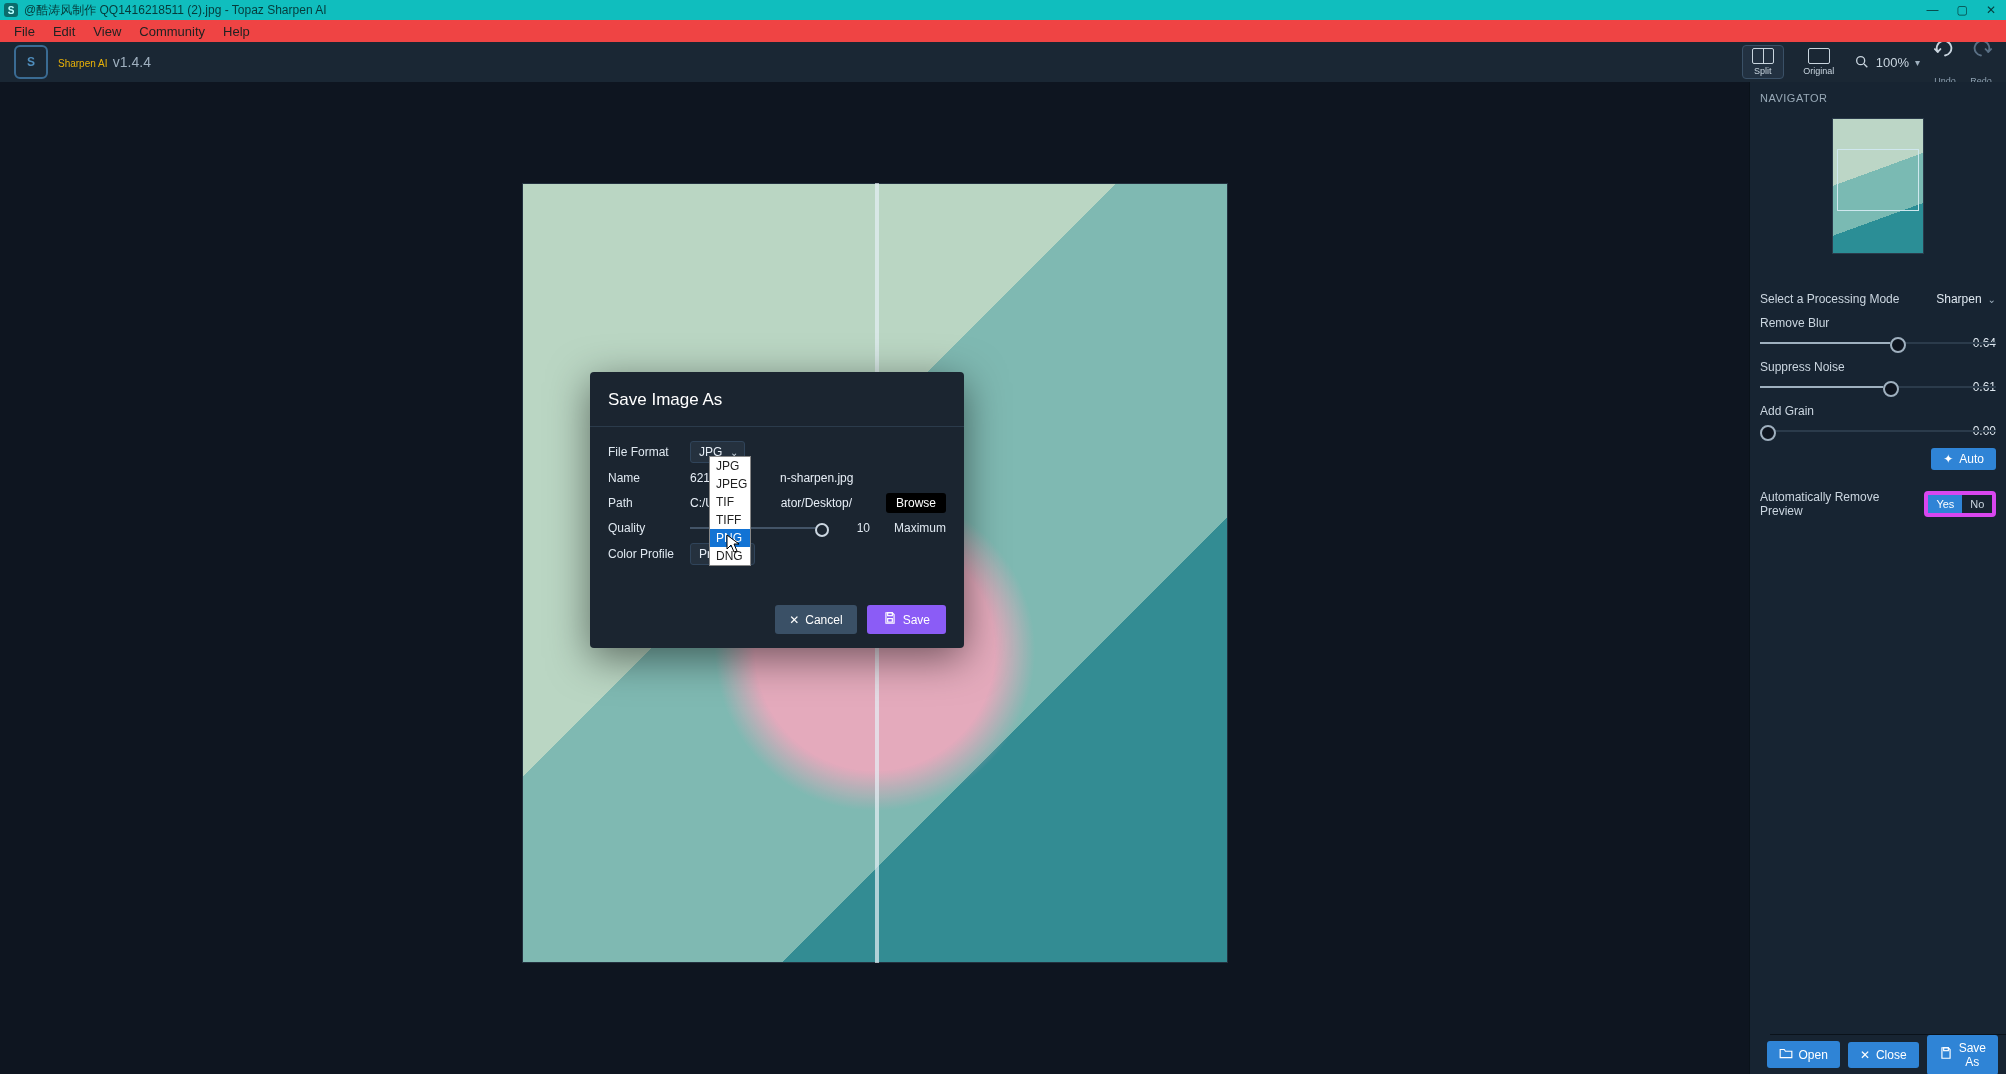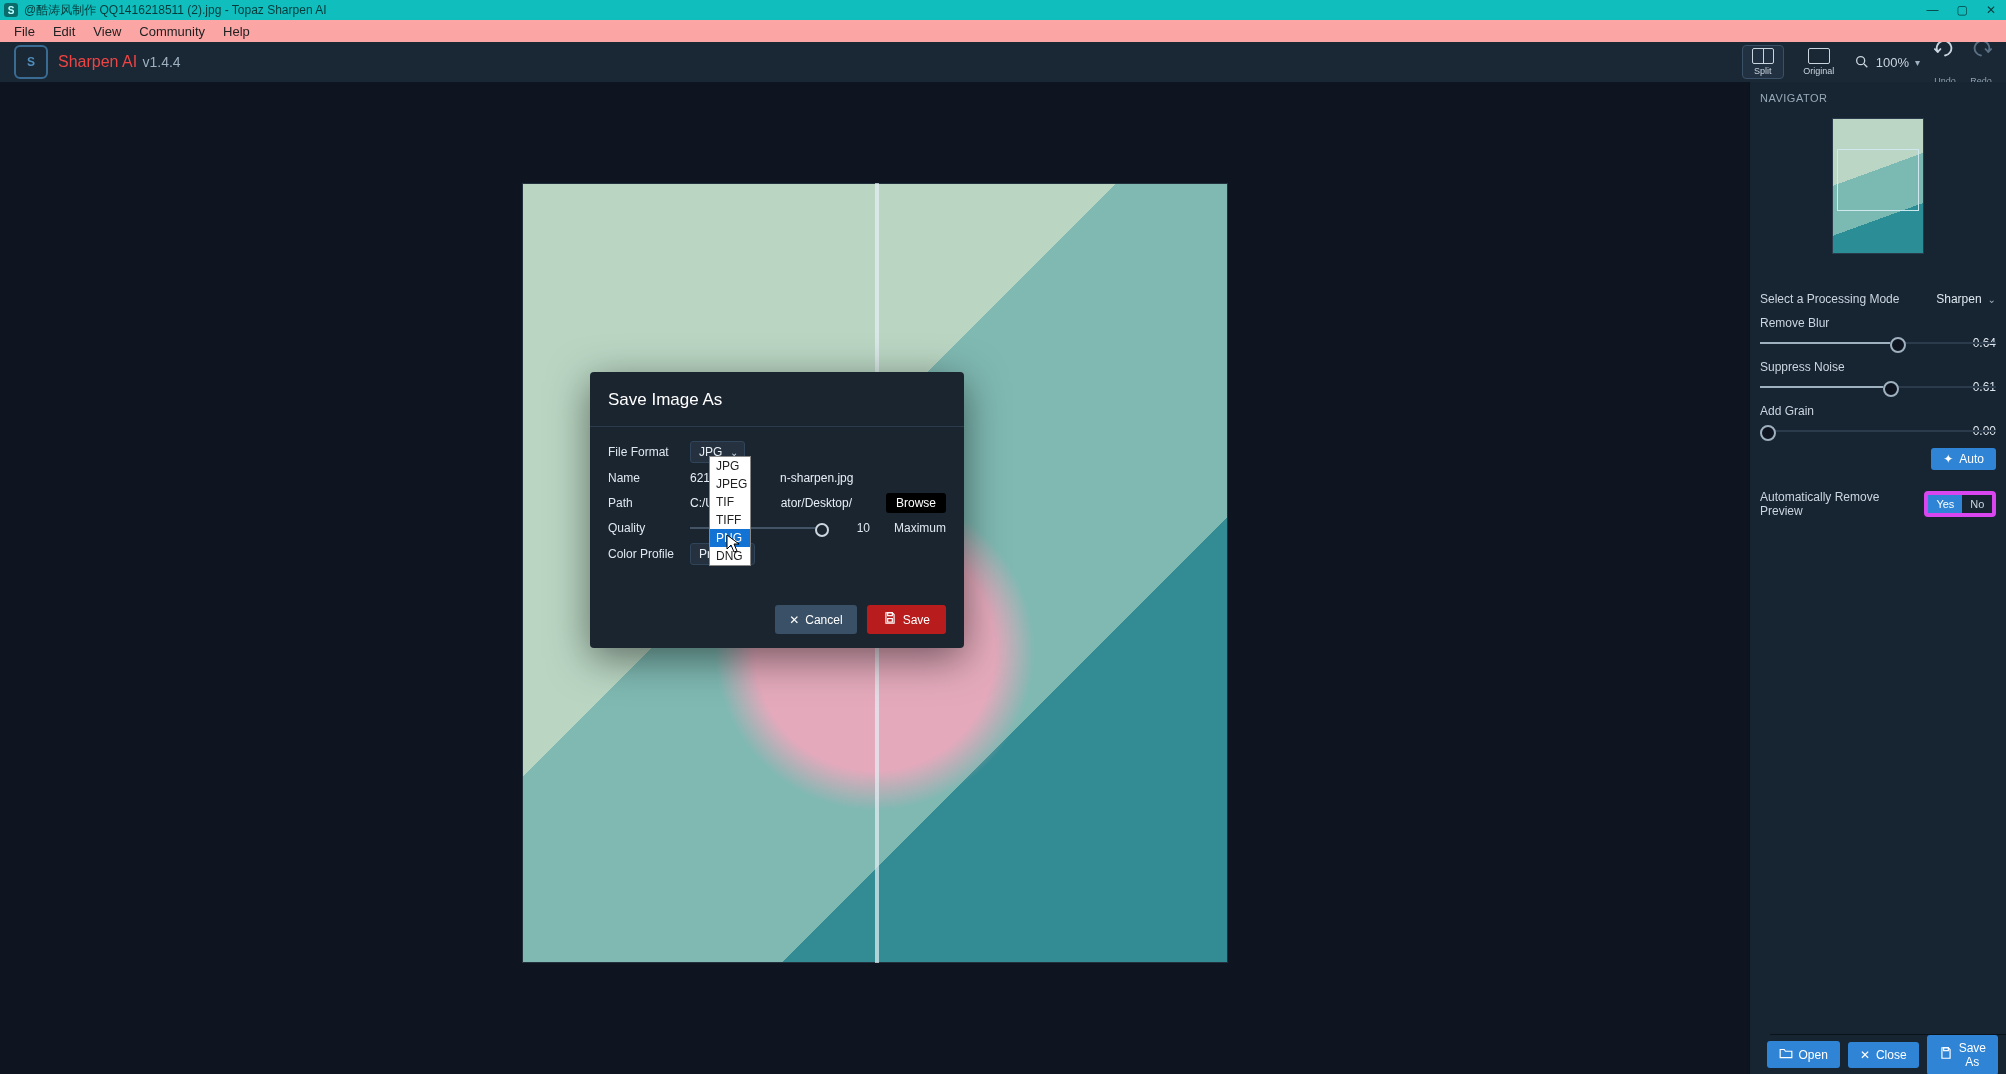--- a/index.html
+++ b/index.html
@@ -32,34 +32,34 @@
     display:flex;align-items:center;justify-content:space-between;
     padding:0 4px;color:#063b3b;font-size:12px;
   }
   .titlebar .left{display:flex;align-items:center;gap:6px}
   .titlebar .appicon{width:14px;height:14px;border-radius:3px;background:#0b6b6b;display:flex;align-items:center;justify-content:center;color:#bff;font-weight:bold;font-size:10px}
   .win-controls{display:flex;gap:18px;padding-right:6px}
   .win-controls span{cursor:pointer}
 
   
   .menubar{
-    height:22px;background:#fca5a5;color:#222;display:flex;align-items:center;
+    height:22px;background:#ef4444;color:#222;display:flex;align-items:center;
     padding:0 6px;font-size:13px;gap:2px;
   }
   .menubar .item{padding:2px 8px;border-radius:2px}
 
   
   .appheader{
     height:40px;background:var(--panel2);
     display:flex;align-items:center;justify-content:space-between;
     padding:0 14px;border-bottom:1px solid #0a121a;
   }
   .appheader .left{display:flex;align-items:center;gap:10px}
   .logo{width:30px;height:30px;border:2px solid #3a6b93;border-radius:6px;display:flex;align-items:center;justify-content:center;color:#4f8dbc;font-weight:bold}
-  .appname{font-size:16px;color:#ef4444}
+  .appname{font-size:10px;color:#eab308}
   .appver{font-size:14px;color:#9fb0bf;margin-left:2px}
   .appheader .right{display:flex;align-items:center;gap:14px}
   .viewbtn{
     width:40px;height:32px;border:1px solid transparent;border-radius:4px;
     display:flex;flex-direction:column;align-items:center;justify-content:center;
     color:#c9d5df;font-size:9px;gap:2px;
   }
   .viewbtn.active{background:#223141;border:1px solid #3a5066}
   .viewbtn .ic{width:20px;height:14px;border:1.5px solid #c9d5df;border-radius:2px;position:relative}
   .viewbtn.split .ic::after{content:"";position:absolute;left:50%;top:0;bottom:0;width:1.5px;background:#c9d5df}
@@ -120,21 +120,21 @@
   .frow .flabel{width:72px;color:#dfe8f0}
   .selbox{background:#25313e;border:1px solid #30445a;border-radius:3px;padding:3px 22px 3px 8px;position:relative;color:#e7eef6}
   .selbox .caret{position:absolute;right:6px;top:5px;font-size:10px;color:#c9d5df}
   .txt{background:transparent;color:#e7eef6}
   .browse{margin-left:auto;background:#000000;color:#fff;border:none;border-radius:3px;padding:3px 10px;font-size:12px}
   .qslider{flex:1;position:relative;height:14px}
   .qslider .qt{position:absolute;left:0;right:0;top:6px;height:2px;background:#435467}
   .qslider .qh{position:absolute;right:0;top:2px;width:10px;height:10px;border-radius:50%;border:2px solid #cbd6e0;background:#1b2530}
   .dlg-actions{display:flex;justify-content:flex-end;gap:10px;margin-top:40px}
   .btn-cancel{display:flex;align-items:center;gap:6px;background:#3a5066;color:#fff;border:none;border-radius:3px;padding:6px 14px;font-size:12px}
-  .btn-save{display:flex;align-items:center;gap:6px;background:#b91c1c;color:#fff;border:none;border-radius:3px;padding:6px 16px;font-size:12px}
+  .btn-save{display:flex;align-items:center;gap:6px;background:#8b5cf6;color:#fff;border:none;border-radius:3px;padding:6px 16px;font-size:12px}
 
   
   .dropdown{
     position:absolute;left:709px;top:374px;width:40px;
     background:#fff;color:#222;border:1px solid #888;font-size:12px;z-index:20
   }
   .dropdown .opt{padding:2px 6px;white-space:nowrap}
   .dropdown .opt.hl{background:#1273d4;color:#fff}
 
   

